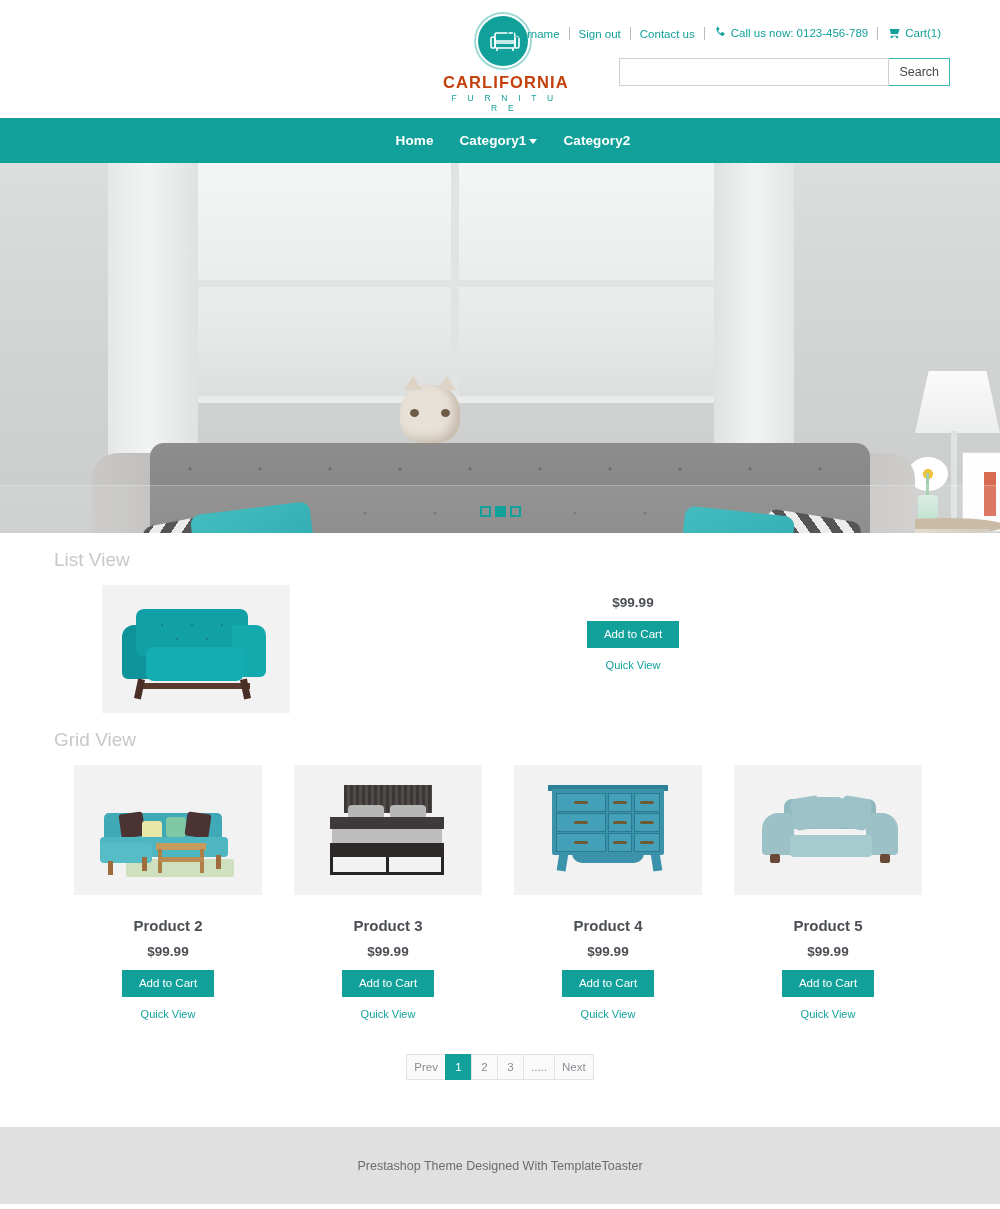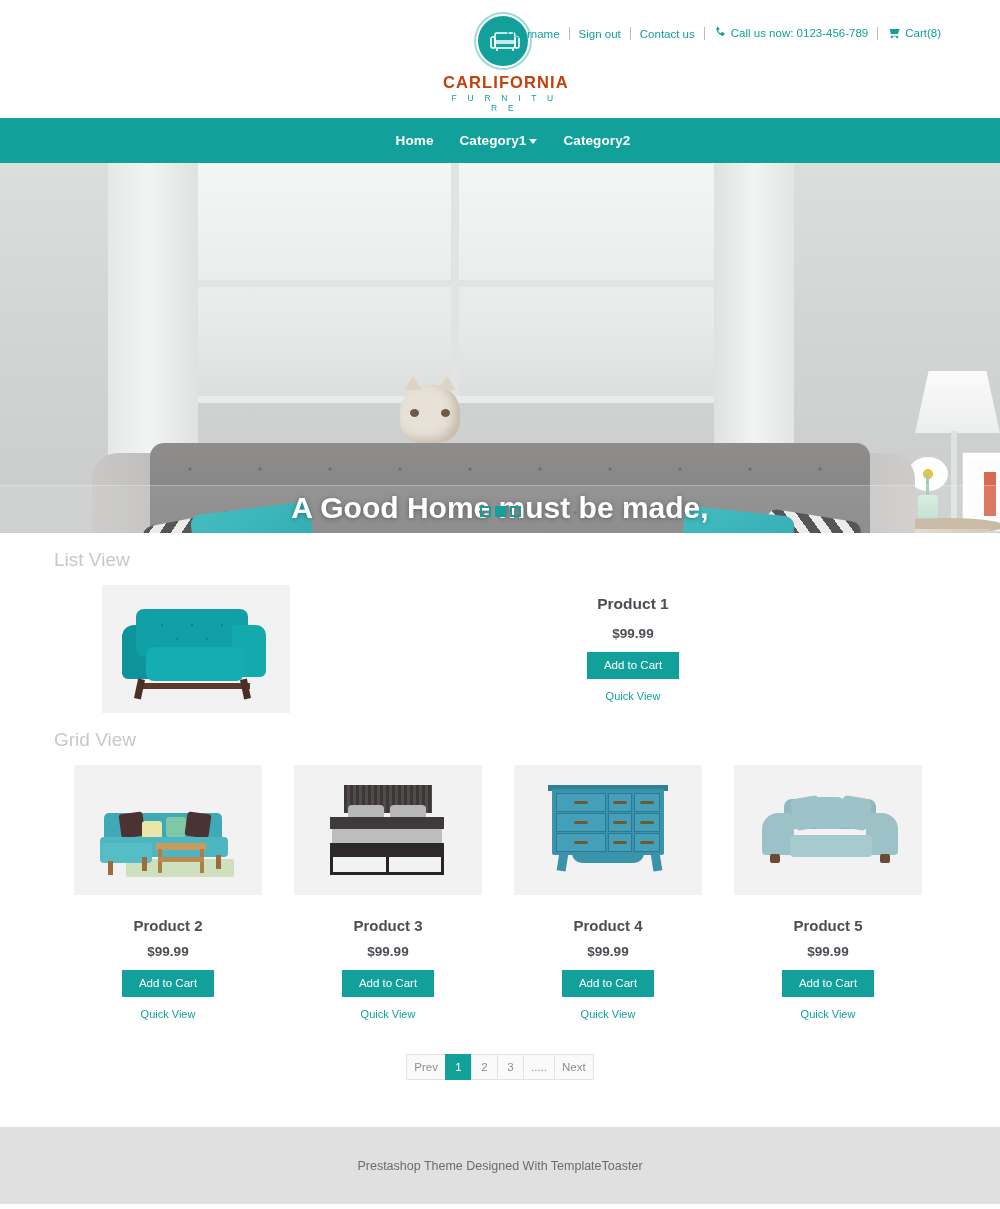--- a/index.html
+++ b/index.html
@@ -501,24 +501,28 @@
       </span><span>Call us now: 0123-456-789</span>
     </a>
     <span class="util-sep"></span>
     <a href="#">
       <span class="util-icon">
         <svg width="14" height="13" viewBox="0 0 16 14" fill="#12a19a">
           <path d="M0 1h2.4l.6 2h11.4l-1.8 5.6H4.4L3 2.4 2.6 1H0V1zm4.6 9.6h7.6v1H4.6v-1z"></path>
           <circle cx="5.4" cy="12.4" r="1.3"></circle>
           <circle cx="11.6" cy="12.4" r="1.3"></circle>
         </svg>
-      </span><span>Cart(8)</span>
+      </span><span>Cart(1)</span>
     </a>
   </div>
 
+  <div class="search-row">
+    <input class="search-input" type="text" placeholder="" style="">
+    <button class="search-btn">Search</button>
+  </div>
 </div>
 
 <div class="navbar">
   <a href="#">
       <span>Home</span>
     </a>
   <a href="#">
       <span>Category1</span>
       <i class="caret"></i>
     </a>
@@ -553,24 +557,20 @@
     <div class="sofa-back"></div>
     <div class="tuft"></div>
 
     <div class="pillow p-chev-l"></div>
     <div class="pillow p-teal-l"></div>
     <div class="pillow p-chev-r"></div>
     <div class="pillow p-teal-r"></div>
 
     <div class="hero-glass"></div>
   </div>
-  <div class="hero-caption">
-    <div>A Good Home must be made,</div>
-    <div>not Bought.</div>
-  </div>
   <div class="hero-dots">
     <i></i>
     <i class="active"></i>
     <i></i>
   </div>
 </div>
 
 <h2 class="section-title">List View</h2>
 
 <div class="list-row">
@@ -580,21 +580,20 @@
       <div class="ch-back"></div>
       <div class="ch-tuft"></div>
       <div class="ch-arm-r"></div>
       <div class="ch-seat"></div>
       <div class="ch-base"></div>
       <div class="ch-leg ch-l1"></div>
       <div class="ch-leg ch-l2"></div>
     </div>
   </div>
   <div class="list-info">
-    <div class="prod-title">Product 1</div>
     <div class="prod-price">$99.99</div>
     <button class="btn-cart">Add to Cart</button>
     <a class="quick-view" href="#">Quick View</a>
   </div>
 </div>
 
 <h2 class="section-title">Grid View</h2>
 
 <div class="grid-row">
 

